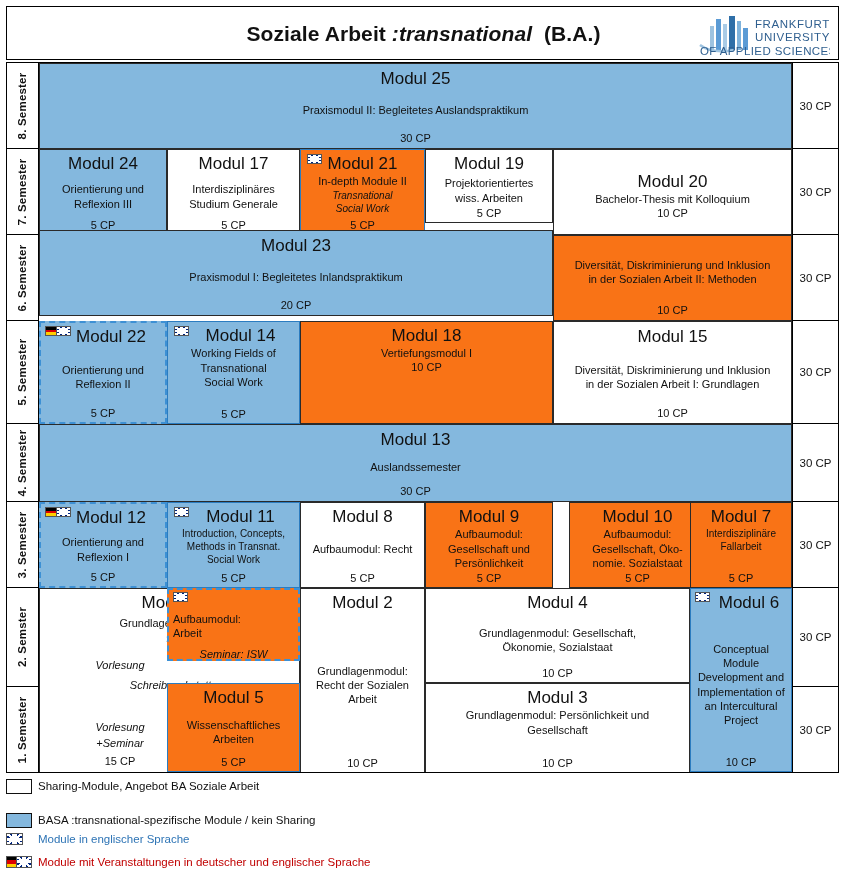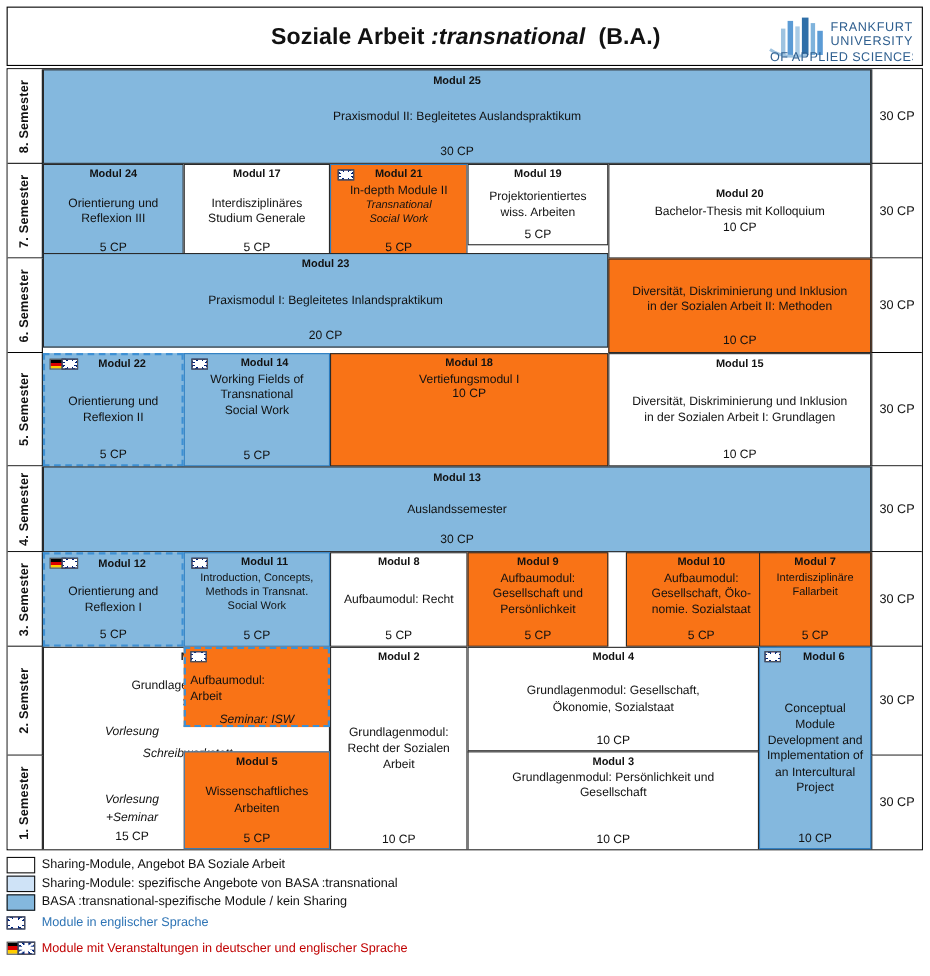--- a/index.html
+++ b/index.html
@@ -51,21 +51,21 @@
     border:1.2px solid #2a2a2a;
     display:flex;flex-direction:column;align-items:center;
     text-align:center;overflow:hidden;
   }
   .fill-white{background:#ffffff;}
   .fill-light{background:#f97316;}
   .fill-mid{background:#84b8de;}
   .bd-blue{border:1.6px solid #2b7cc0;}
   .bd-dash{border:2px dashed #3d90d4;}
   .mtitle{
-    font-size:10px;font-weight:bold;width:100%;
+    font-size:17px;font-weight:normal;width:100%;
     line-height:1.25;
   }
   .mdesc{font-size:11px;line-height:1.3;width:100%;}
   .mdesc.small{font-size:10px;}
   .mdesc.ital{font-style:italic;}
   .mcp{font-size:11px;width:100%;}
   .spacer{flex:1 1 auto;}
   .flagrow{position:absolute;display:flex;gap:2px;align-items:center;}
   
   .flag{width:15px;height:10px;display:inline-block;position:relative;overflow:hidden;
@@ -396,24 +396,20 @@
       </div>
   </div>
 
 </div>
 
 <div id="legend">
   <div class="lgrow" style="top:0;">
     <span class="lgsw" style="background:#ffffff;"></span>
     <span class="lgtext">Sharing-Module, Angebot BA Soziale Arbeit</span>
   </div>
-  <div class="lgrow" style="top:17px;">
-    <span class="lgsw" style="background:#cfe3f7;"></span>
-    <span class="lgtext">Sharing-Module: spezifische Angebote von BASA :transnational</span>
-  </div>
   <div class="lgrow" style="top:34px;">
     <span class="lgsw" style="background:#84b8de;"></span>
     <span class="lgtext">BASA :transnational-spezifische Module / kein Sharing</span>
   </div>
   <div class="lgrow" style="top:53px;">
     <span class="lgflags">
       <span class="flag flag-uk"></span>
     </span>
     <span class="lgtext blue">Module in englischer Sprache</span>
   </div>

